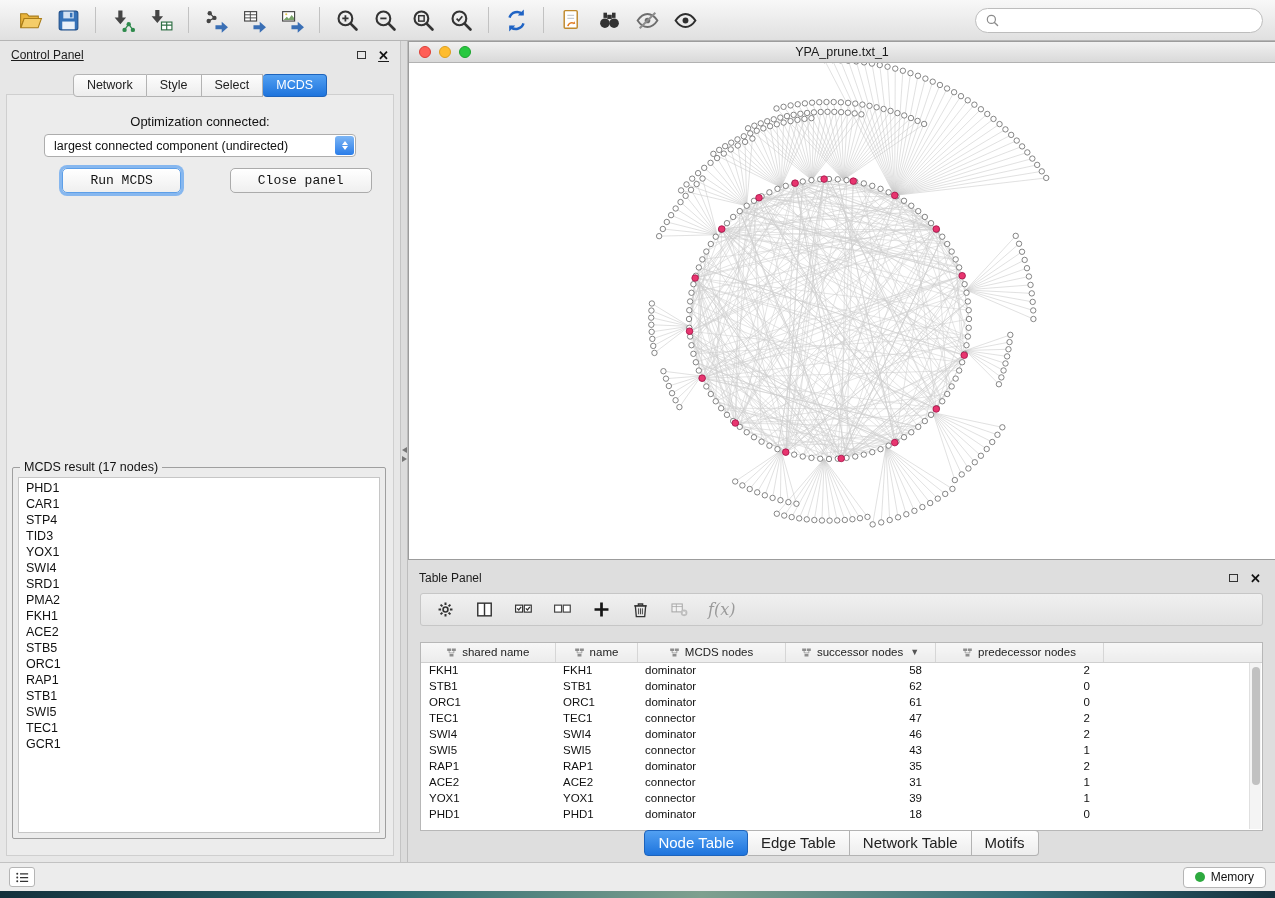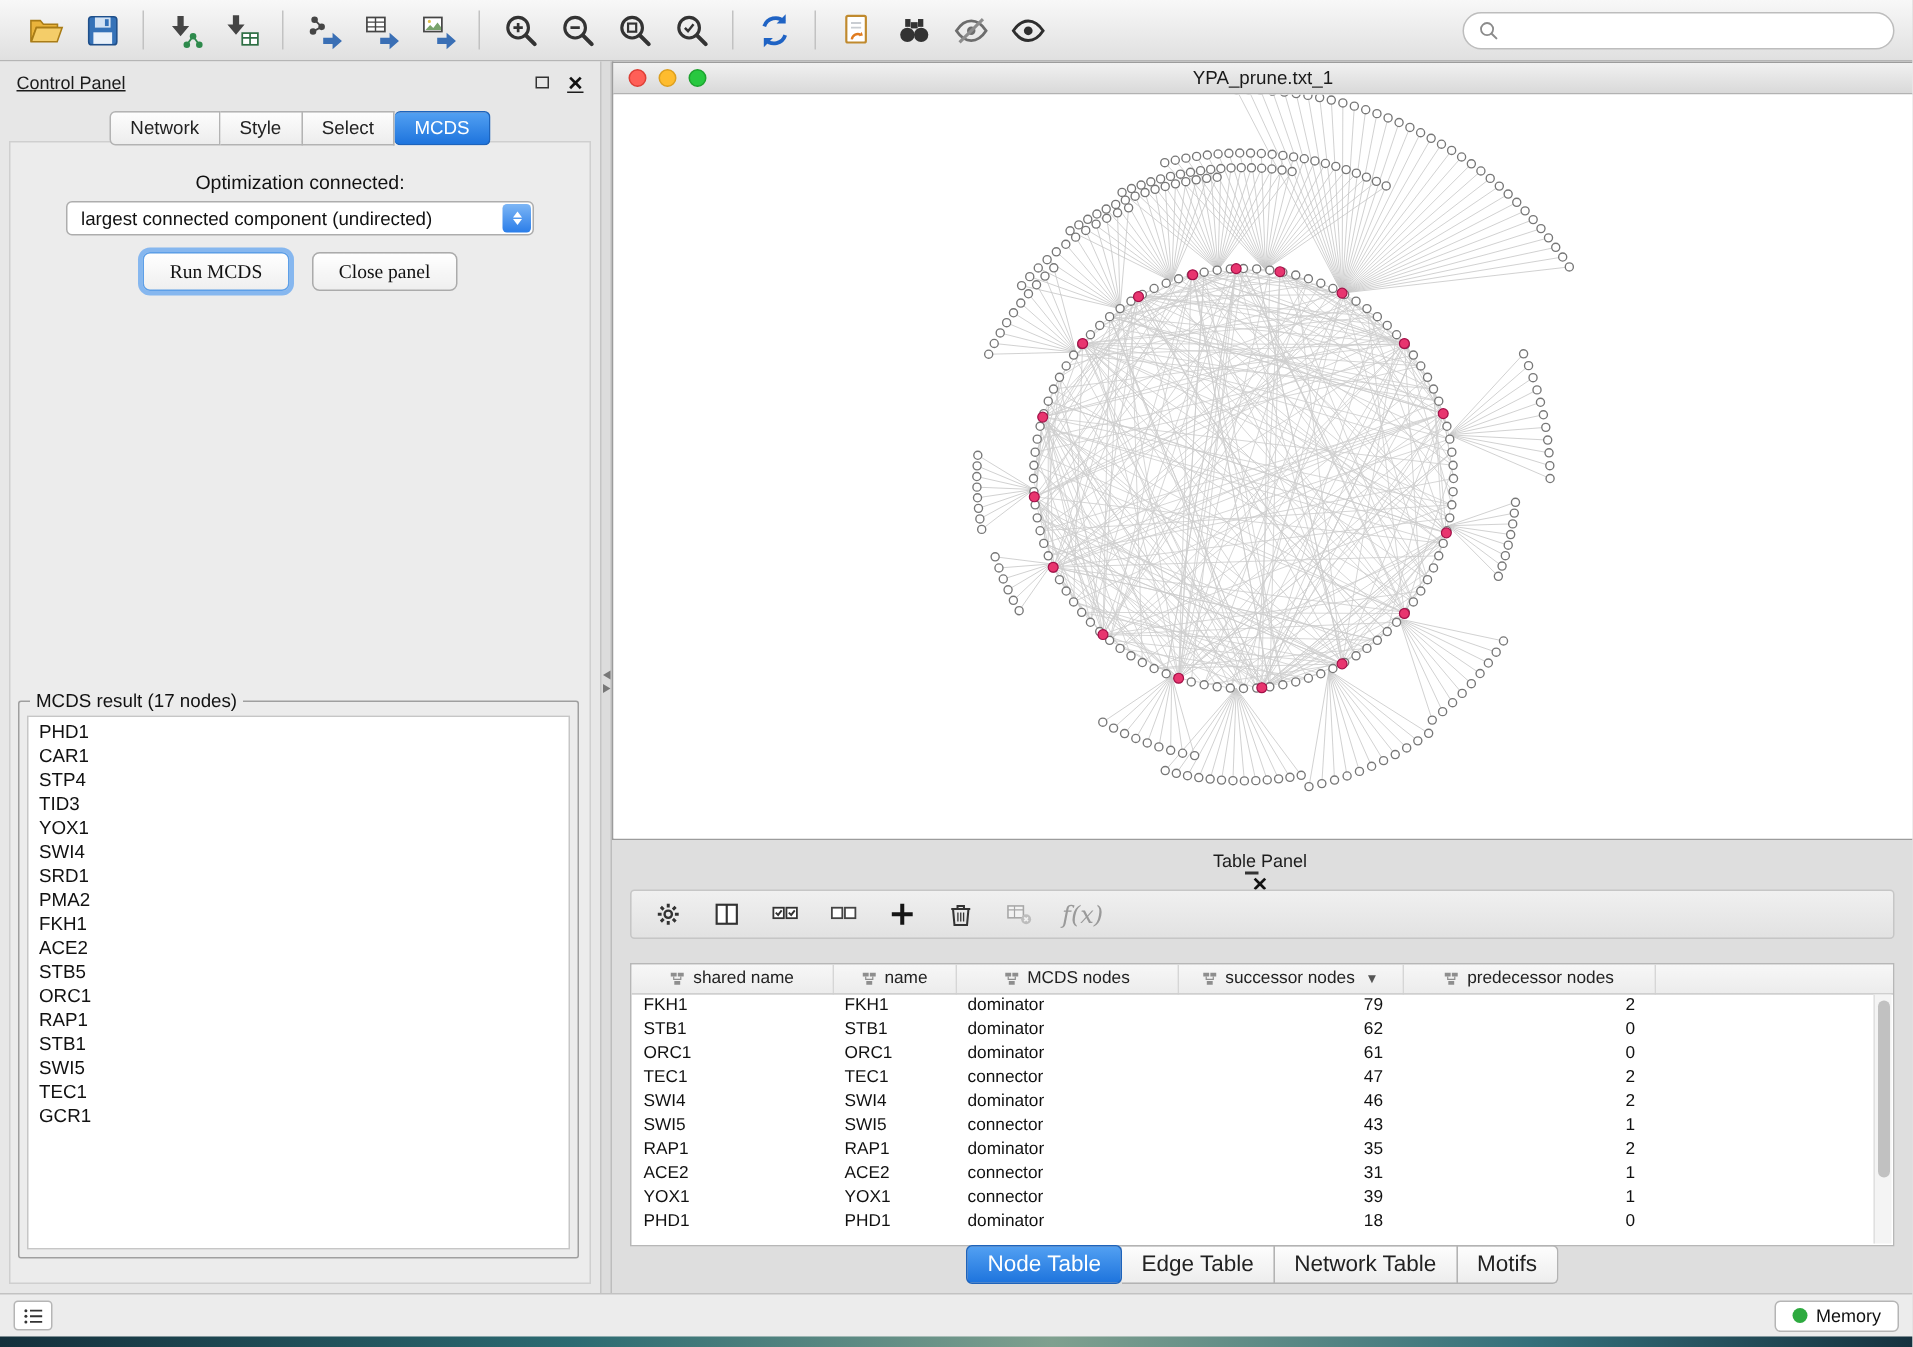--- a/index.html
+++ b/index.html
@@ -56,21 +56,21 @@
     position:absolute; right:1px; top:1px; width:19px; height:19px;
     background:linear-gradient(#7db6f5,#2a7de9); border-radius:3px;
     display:flex; flex-direction:column; align-items:center; justify-content:center; gap:1px;
   }
   .dd-stepper i { display:block; width:0; height:0; border-left:3.5px solid transparent; border-right:3.5px solid transparent; }
   .dd-up { border-bottom:4px solid #fff; }
   .dd-down { border-top:4px solid #fff; }
   .btn-row { position:absolute; top:127px; left:0; width:400px; display:flex; justify-content:center; gap:15px; z-index:2; }
   .btn {
     background:linear-gradient(#ffffff,#efefef); border:1px solid #ababab; border-radius:5px;
-    font-size:13px; color:#111; padding:4px 17px; font-family:Liberation Serif, serif;
+    font-size:13px; color:#111; padding:4px 27px; font-family:Liberation Mono, monospace;margin-left:34px;
   }
   .btn.focus { box-shadow:0 0 0 3px rgba(100,165,240,.75); border-color:#5d9fe8; }
   .result-box { position:absolute; top:426px; left:12px; right:14px; bottom:23px; border:1px solid #9f9f9f; border-radius:2px; z-index:2; }
   .result-legend { position:absolute; top:-8px; left:7px; background:#ececec; padding:0 4px; font-size:12.5px; color:#111; }
   .result-list { position:absolute; top:9px; left:5px; right:5px; bottom:5px; background:#fff; border:1px solid #c6c6c6; overflow:hidden; padding:2px 0; }
   .result-item { font-size:12.5px; line-height:16px; padding-left:7px; color:#111; }
 
   
   .splitter { position:absolute; left:400px; top:0; width:8px; height:821px; background:#dcdcdc; border-left:1px solid #c4c4c4; border-right:1px solid #bdbdbd; }
   .split-arrows { position:absolute; top:406px; left:0.5px; display:flex; flex-direction:column; gap:3px; }
@@ -85,21 +85,21 @@
     height:21px; background:linear-gradient(#f1f1f1,#d9d9d9); border-bottom:1px solid #b2b2b2;
     display:flex; align-items:center; justify-content:center; font-size:12.5px; color:#1a1a1a; position:relative;
   }
   .lights { position:absolute; left:10px; top:4px; display:flex; gap:8px; }
   .light { width:12px; height:12px; border-radius:50%; }
   .net-canvas { position:absolute; top:21px; left:0; right:0; bottom:0; background:#fff; overflow:hidden; }
   .net-canvas svg { display:block; }
 
   
   .table-panel { position:absolute; top:524px; left:0; width:867px; height:297px; }
-  .tp-header { height:24px; display:flex; align-items:center; padding:2px 14px 0 11px; font-size:12px; color:#1c1c1c;flex-direction:column; }
+  .tp-header { height:24px; display:flex; align-items:center; padding:2px 14px 0 11px; font-size:12px; color:#1c1c1c; }
   .tp-toolbar {
     position:absolute; top:28px; left:12px; right:12px; height:33px;
     background:linear-gradient(#f0f0f0,#e2e2e2); border:1px solid #c6c6c6; border-radius:3px;
     display:flex; align-items:center; padding:0 12px; gap:15px;
   }
   .tp-tool { width:24px; height:24px; display:flex; align-items:center; justify-content:center; }
   .tp-tool svg { width:19px; height:19px; }
   .fx-label { font-family:"DejaVu Serif", serif; font-style:italic; font-size:16px; color:#9a9a9a; margin-left:2px; }
   .table-wrap { position:absolute; top:77px; left:12px; right:12px; height:189px; background:#fff; border:1px solid #b7b7b7; overflow:hidden; }
   table.node-table { border-collapse:collapse; table-layout:fixed; width:100%; }
@@ -1318,21 +1318,21 @@
                   </span>
                 </th>
                 <th style="border-right: none;"></th>
               </tr>
             </thead>
           <tbody>
               <tr>
                 <td>FKH1</td>
                 <td>FKH1</td>
                 <td>dominator</td>
-                <td class="num">79</td>
+                <td class="num">58</td>
                 <td class="num">2</td>
                 <td></td>
               </tr>
               <tr>
                 <td>STB1</td>
                 <td>STB1</td>
                 <td>dominator</td>
                 <td class="num">62</td>
                 <td class="num">0</td>
                 <td></td>

